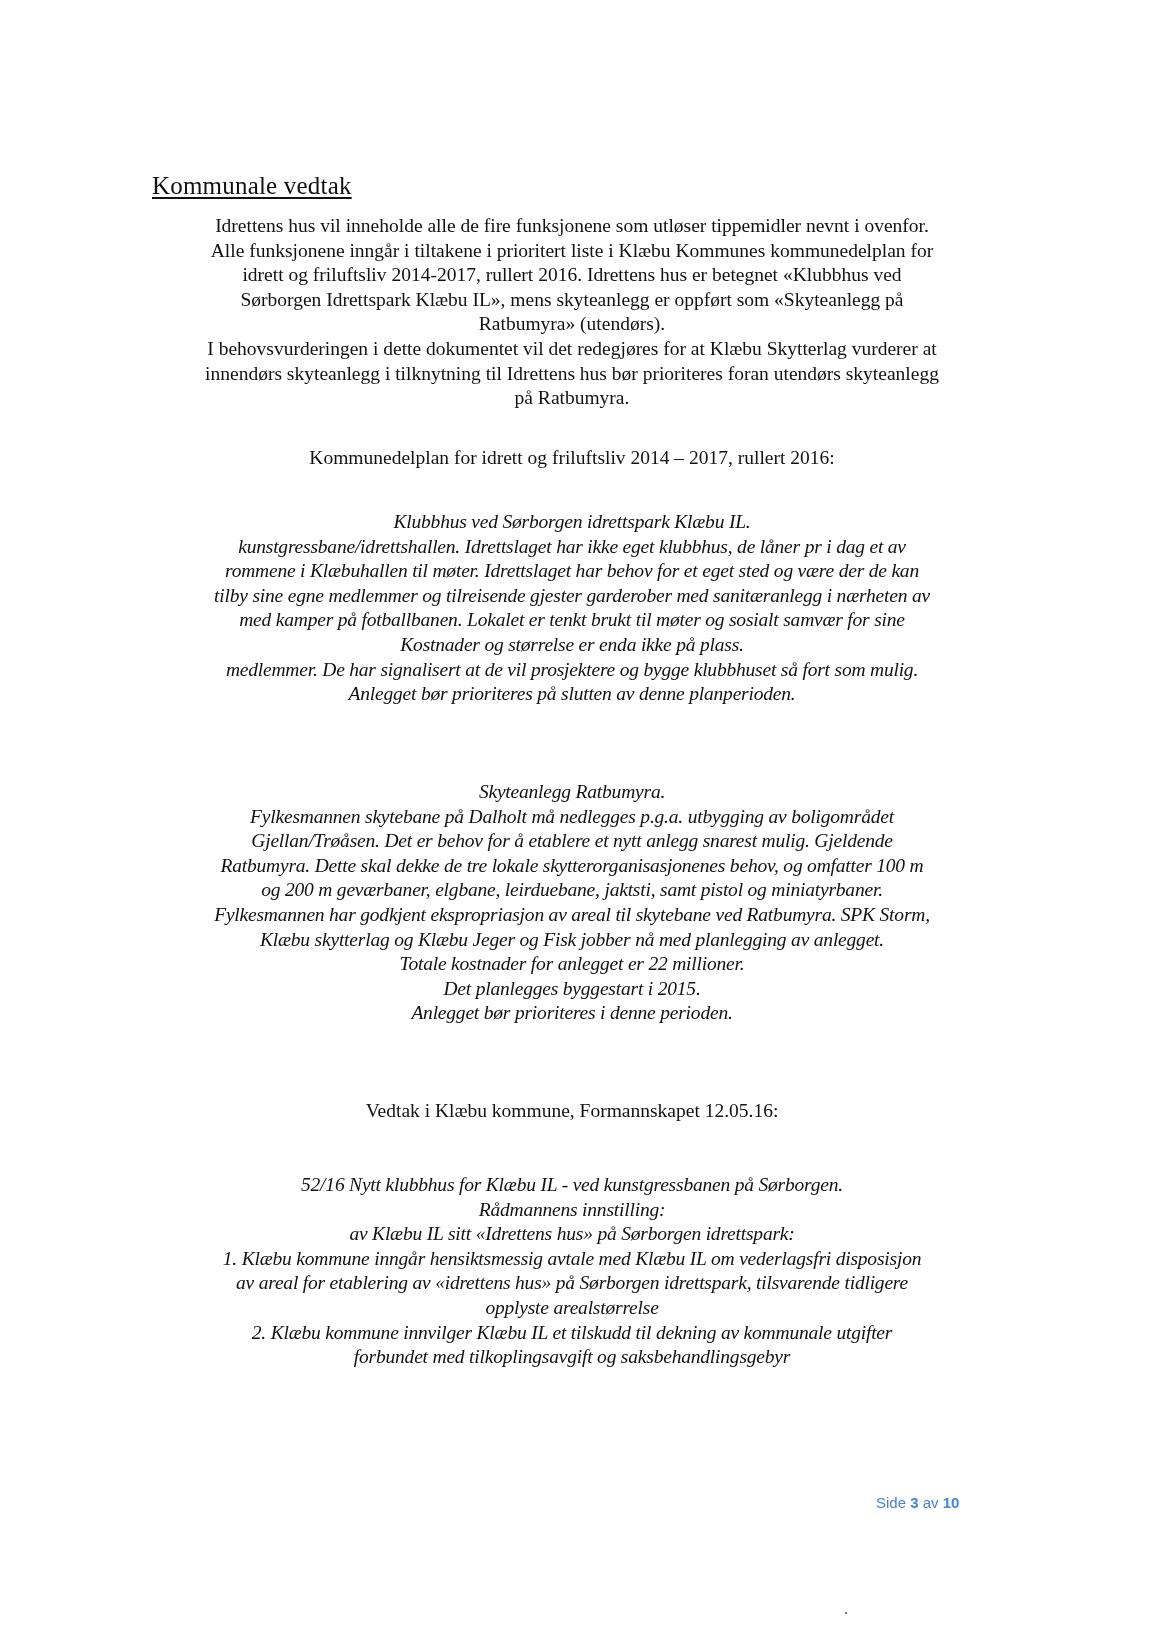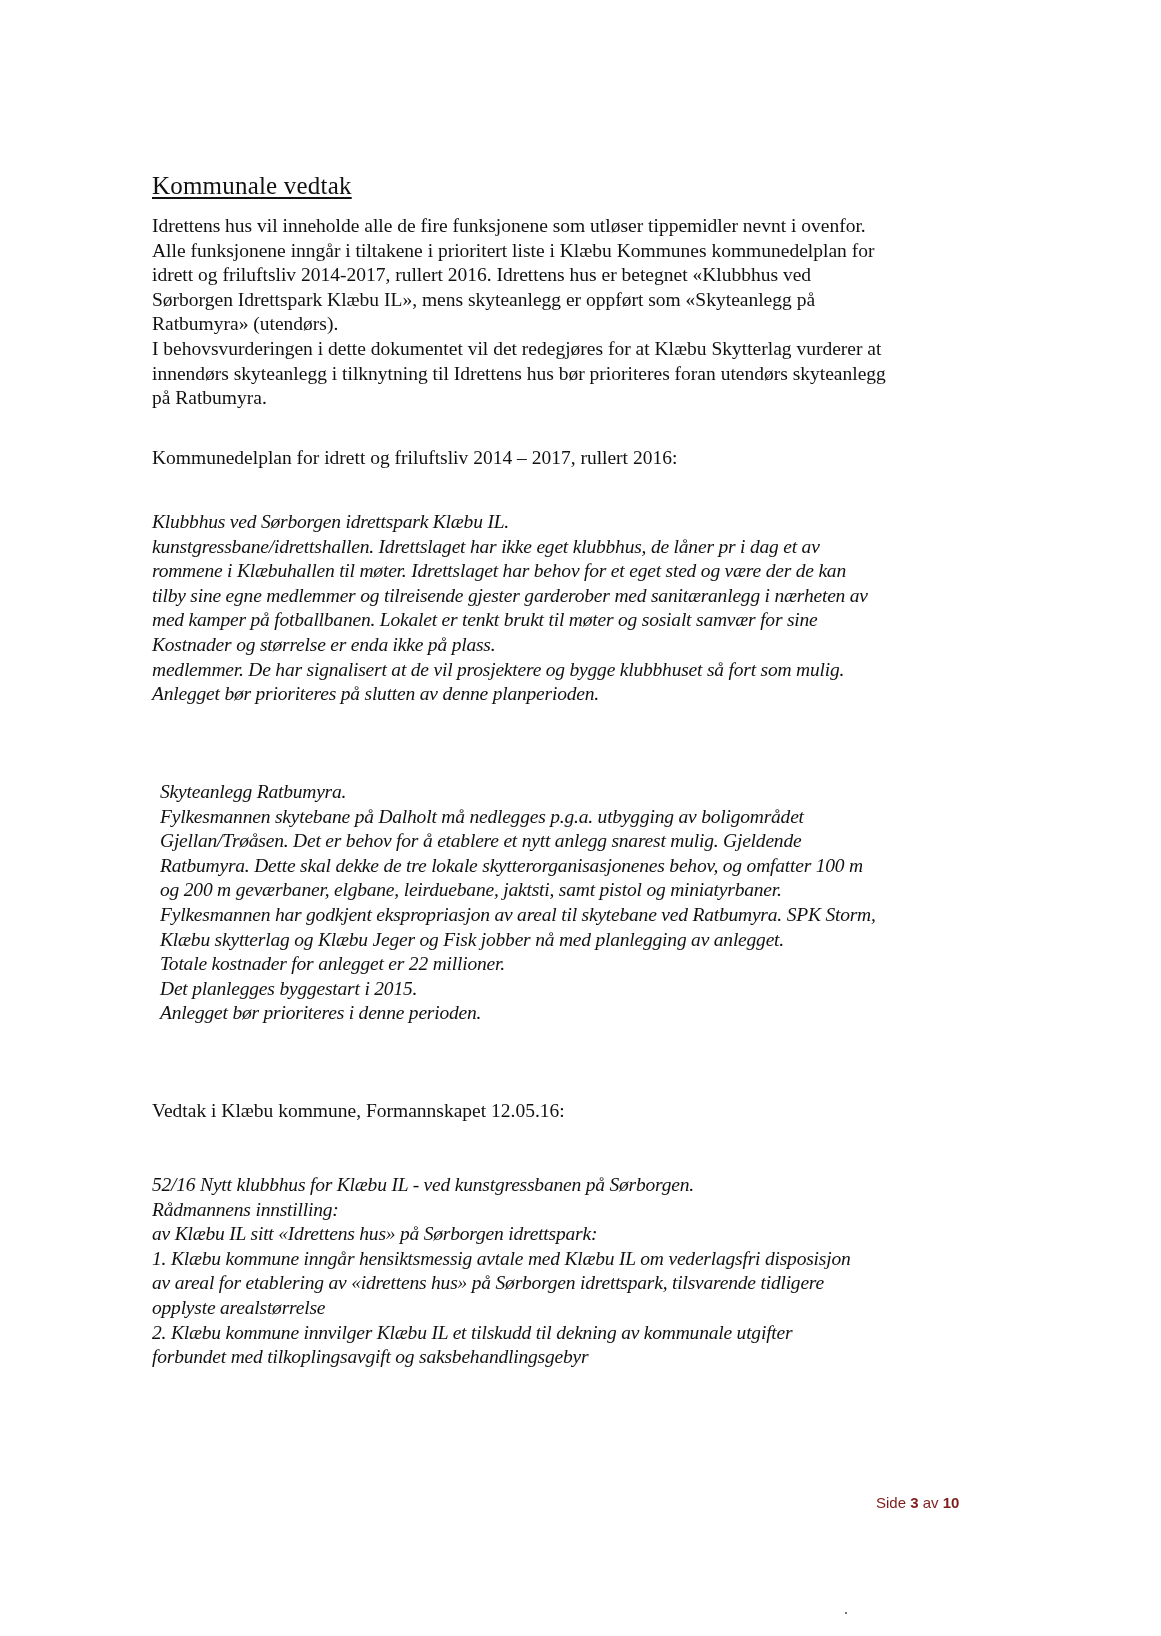--- a/index.html
+++ b/index.html
@@ -9,31 +9,31 @@
   }
   .page { position: absolute; left: 0; top: 0; width: 1161px; height: 1636px; background: #fff; }
   .heading {
     position: absolute; left: 152px; top: 164px;
     font-size: 25px; font-weight: normal; text-decoration: underline;
     text-underline-offset: 3px; text-decoration-thickness: 2px;
     letter-spacing: 0.2px;
     margin-top: 8px;
   }
   .block { position: absolute; left: 152px; width: 840px; font-size: 19.5px; line-height: 24.6px; }
-  .block .line { white-space: nowrap; display: block; }
+  .block .line { white-space: nowrap; display: block; text-align: center; }
   .italic { font-style: italic; letter-spacing: -0.2px; }
   #p-intro { top: 214px; }
   #p-plan-label { top: 446px; }
   #p-klubbhus { top: 510px; }
-  #p-skyte { top: 780px; margin-left: 8px; }
+  #p-skyte { top: 780px; }
   #p-vedtak-label { top: 1099px; }
   #p-vedtak { top: 1173px; }
   .footer {
     position: absolute; left: 876px; top: 1494px;
-    font-family: "Liberation Sans", sans-serif; font-size: 15px; color: #7f1d1d;
+    font-family: "Liberation Sans", sans-serif; font-size: 15px; color: #3b82f6;
   }
   .footer b { font-weight: bold; }
   .speck { position: absolute; left: 845px; top: 1612px; width: 2px; height: 2px; background: #777; }
 </style>
 </head>
 <body>
 
 <div class="page">
 
   <div class="heading">Kommunale vedtak</div>

